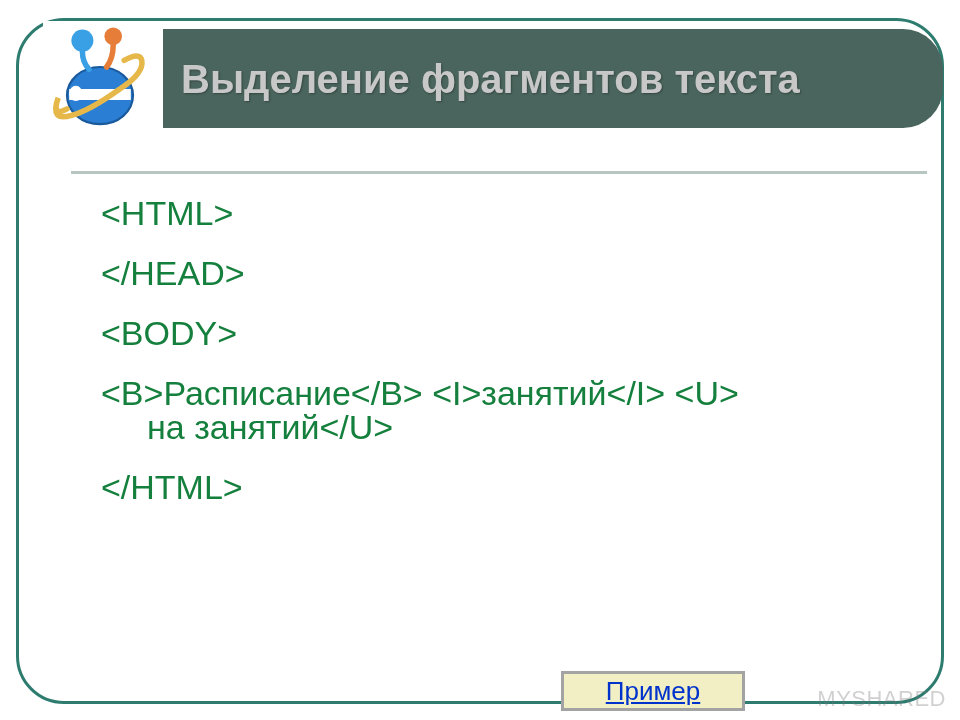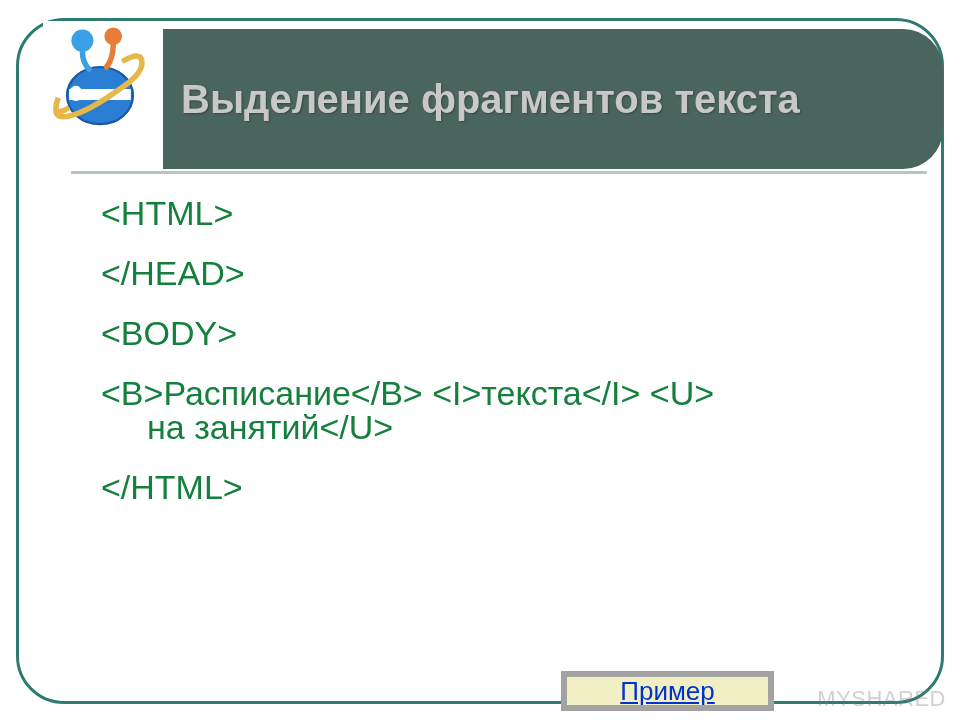--- a/index.html
+++ b/index.html
@@ -19,21 +19,21 @@
     height: 686px;
     border: 3px solid #2d7c6f;
     border-radius: 48px;
     background: #fff;
   }
   .header-box {
     position: absolute;
     left: 144px;
     top: 8px;
     width: 780px;
-    height: 140px;
+    height: 99px;
     background: #4a655d;
     display: flex;
     align-items: center;
     padding-left: 18px;
     border-bottom-right-radius: 40px;
     border-top-right-radius: 40px;
   }
   .header-title {
     color: #c8c8c8;
     font-size: 40px;
@@ -75,23 +75,23 @@
     margin-bottom: 26px;
   }
   .code-line.wrapped {
     margin-bottom: 26px;
   }
   .indent { margin-left: 46px; }
   .link-box {
     position: absolute;
     left: 542px;
     top: 650px;
-    width: 213px;
+    width: 184px;
     height: 40px;
-    border: 6px solid #a3a3a3;
+    border: 3px solid #a3a3a3;
     background: #f3efc5;
     display: flex;
     align-items: center;
     justify-content: center;
   }
   .link-text {
     color: #0033cc;
     text-decoration: underline;
     font-size: 26px;
     font-family: Arial, sans-serif;
@@ -127,21 +127,21 @@
       <ellipse cx="28" cy="64" rx="6" ry="7" fill="#fff"></ellipse>
     </svg>
   </div>
 
   <div class="divider"></div>
 
   <div class="code-area">
     <div class="code-line">&lt;HTML&gt;</div>
     <div class="code-line">&lt;/HEAD&gt;</div>
     <div class="code-line">&lt;BODY&gt;</div>
-    <div class="code-line wrapped"><span>&lt;B&gt;</span><span>Расписание</span><span>&lt;/B&gt; &lt;I&gt;</span><span>текста</span><span>&lt;/I&gt; &lt;U&gt; </span><br><span class="indent">на занятий</span><span>&lt;/U&gt;</span></div>
+    <div class="code-line wrapped"><span>&lt;B&gt;</span><span>Расписание</span><span>&lt;/B&gt; &lt;I&gt;</span><span>занятий</span><span>&lt;/I&gt; &lt;U&gt; </span><br><span class="indent">на занятий</span><span>&lt;/U&gt;</span></div>
     <div class="code-line">&lt;/HTML&gt;</div>
   </div>
 
   <div class="link-box">
     <span class="link-text">Пример</span>
   </div>
 
 </div>
 
 <div class="watermark">MYSHARED</div>

